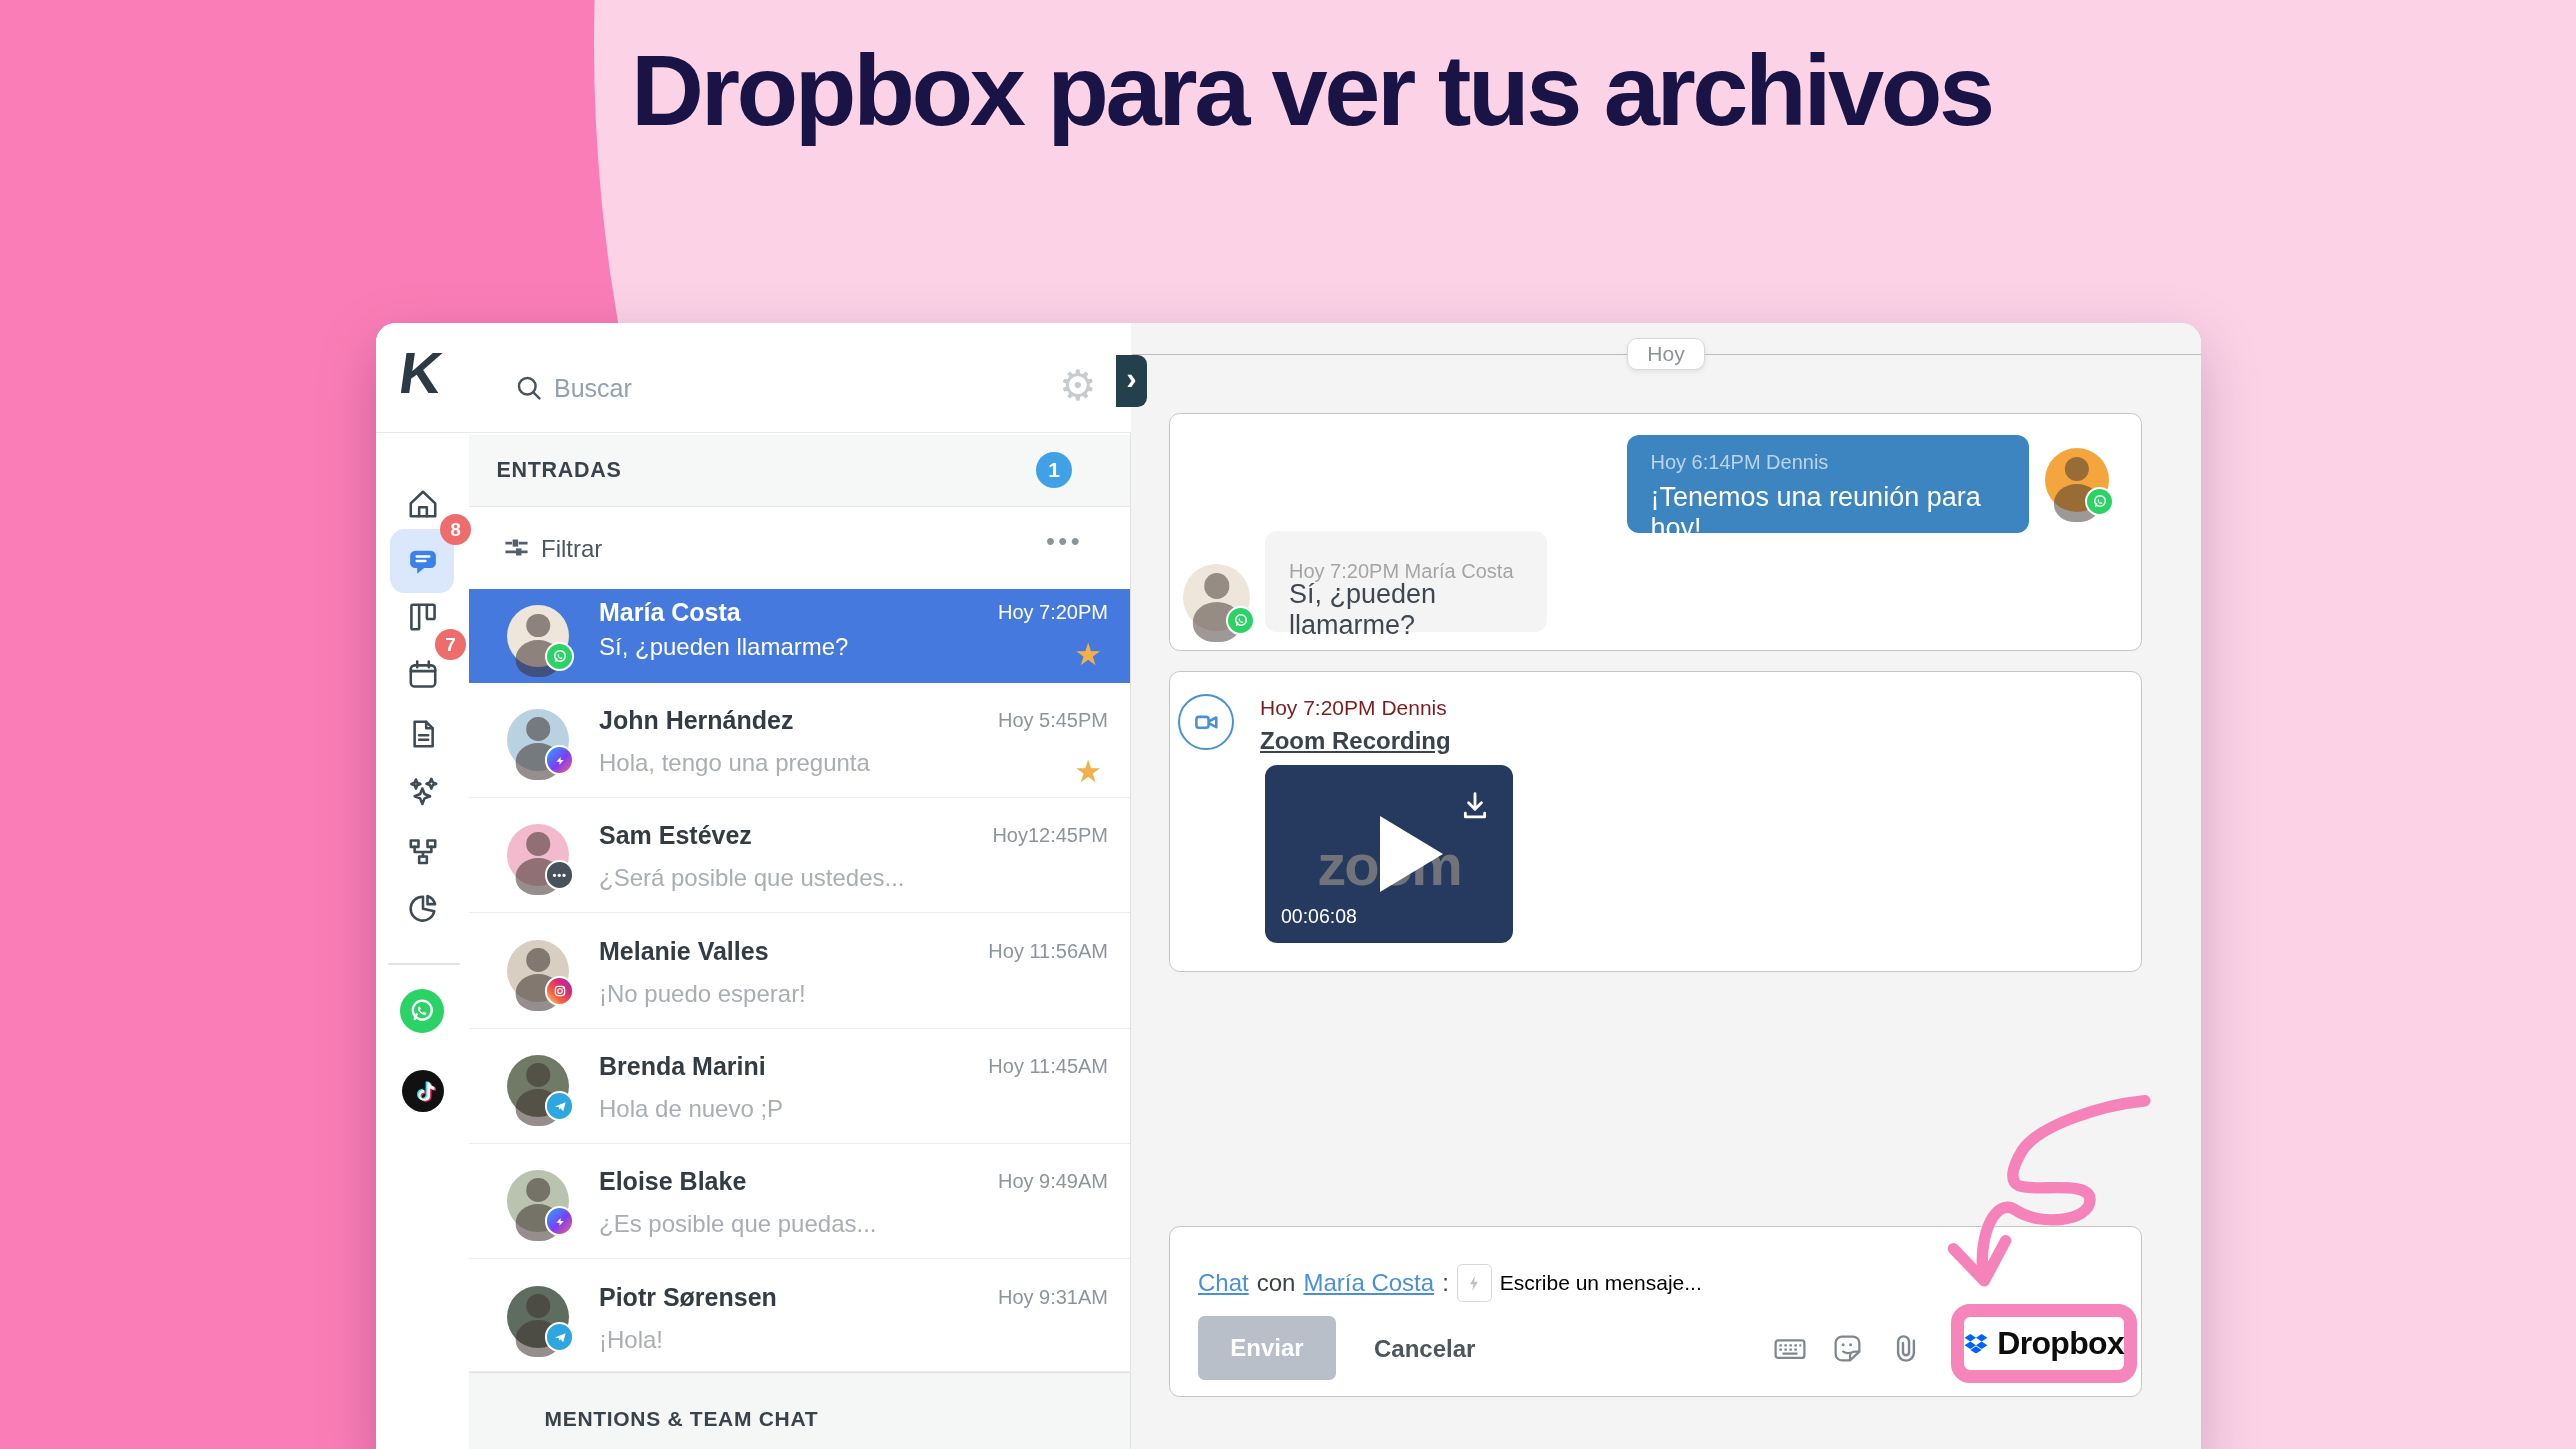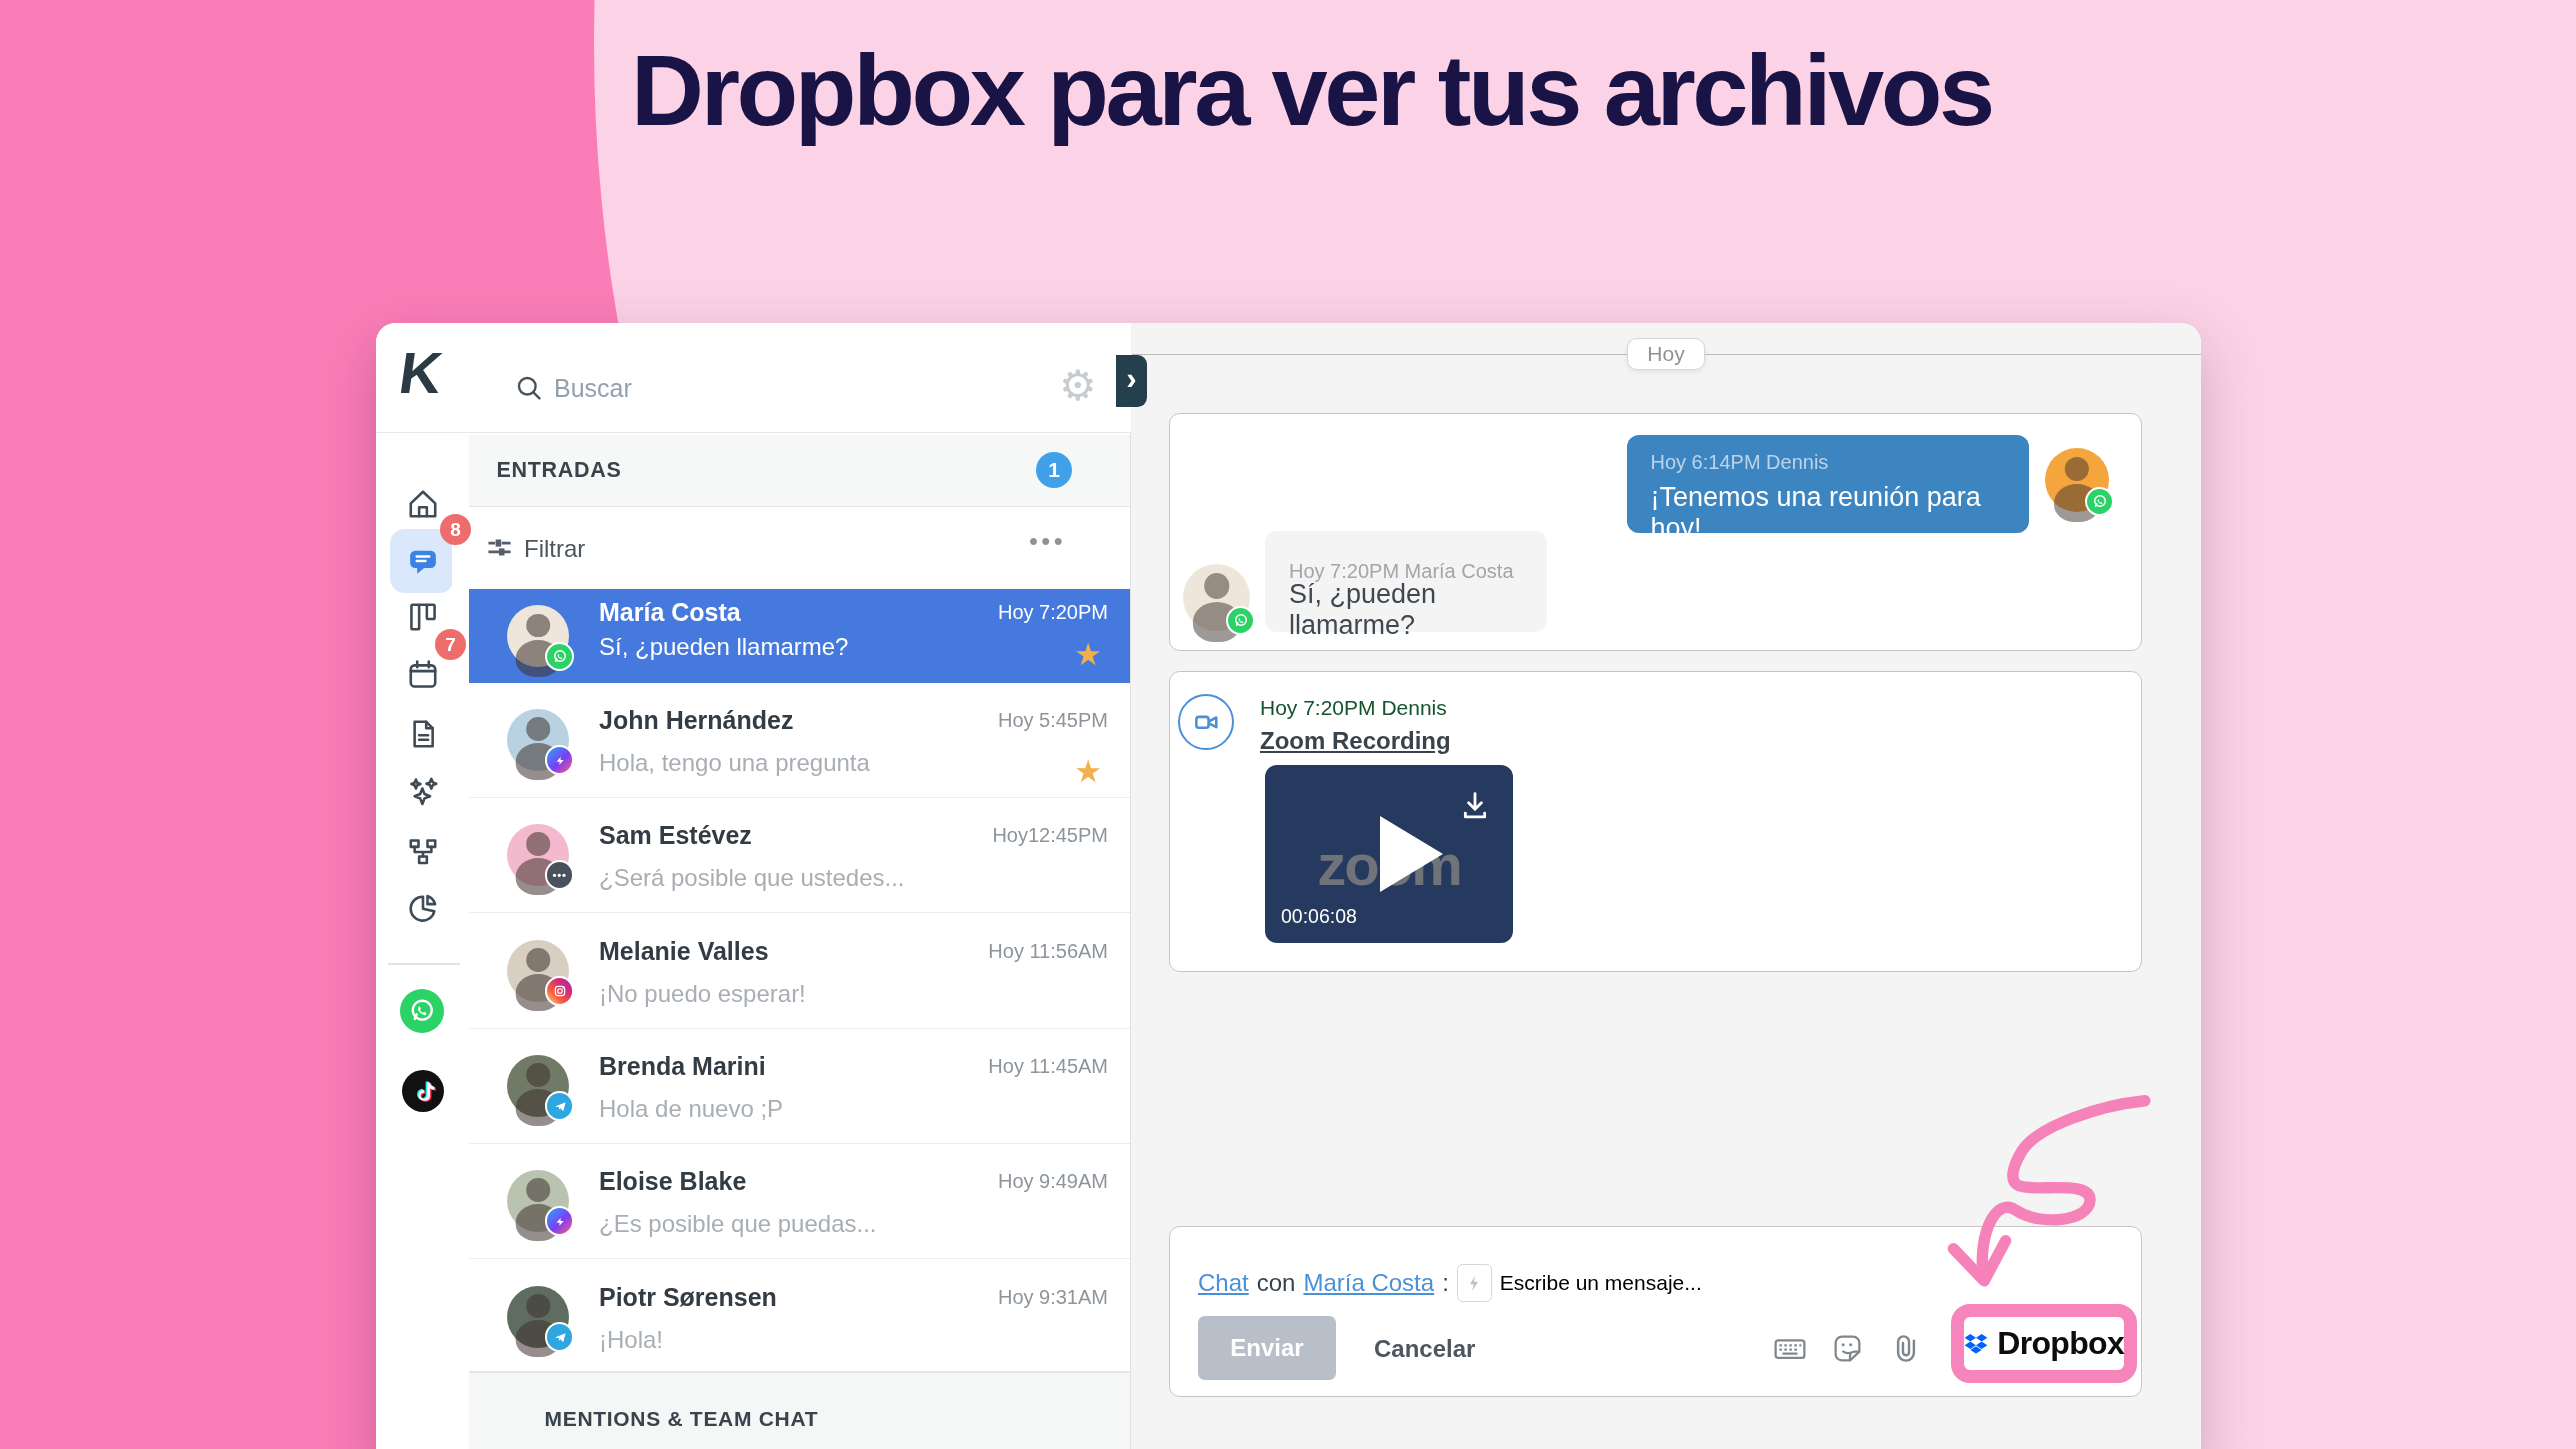--- a/index.html
+++ b/index.html
@@ -35,21 +35,21 @@
   .cbadge{position:absolute;border-radius:50%;background:#ef6c6c;color:#fff;display:flex;align-items:center;justify-content:center;
     font-size:19px;font-weight:700;width:31px;height:31px;z-index:3;}
   #rail-div{position:absolute;left:388px;top:963px;width:72px;height:2px;background:#e2e2e2;}
   .sicon{position:absolute;border-radius:50%;display:flex;align-items:center;justify-content:center;}
 
   
   #inbox-hdr{position:absolute;left:469px;top:435px;width:661px;height:72px;background:#f6f7f7;border-bottom:1.3px solid #e5e5e5;}
   #inbox-hdr .t{position:absolute;left:27.5px;top:23px;font-size:21.5px;font-weight:700;letter-spacing:0.7px;color:#39434c;}
   #inbox-badge{position:absolute;right:58px;top:17.4px;width:36px;height:36px;border-radius:50%;background:#41a1e8;color:#fff;
     display:flex;align-items:center;justify-content:center;font-size:21px;font-weight:700;}
-  #filter-row{position:absolute;left:452px;top:508px;width:661px;height:94px;background:#fff;}
+  #filter-row{position:absolute;left:469px;top:508px;width:661px;height:94px;background:#fff;}
   #filter-row .lbl{position:absolute;left:72px;top:27px;font-size:24px;color:#4c565f;}
   #filter-row .dots{position:absolute;right:47px;top:19px;font-size:25.5px;letter-spacing:3.4px;color:#8b939b;}
 
   .row{position:absolute;left:469px;width:661px;height:115px;background:#fff;border-bottom:1.3px solid #ececec;}
   .row.sel{background:#4679de;border-bottom:none;height:94px;}
   .row .name{position:absolute;left:130px;top:23px;font-size:25px;font-weight:700;color:#333c44;}
   .row .time{position:absolute;right:22px;top:25.5px;font-size:20px;color:#8d959c;}
   .row .preview{position:absolute;left:130px;top:66px;font-size:24px;color:#a8aeb4;}
   .row .star{position:absolute;right:28px;top:70px;font-size:31px;color:#f2b04a;}
   .row.sel .name{top:9.4px;color:#fff;}
@@ -86,21 +86,21 @@
   #bub-r .txt{position:absolute;left:23.5px;top:47px;font-size:27px;color:#fff;}
   #bub-l{position:absolute;left:1265px;top:531px;width:282px;height:101px;background:#f4f4f5;border-radius:12px;}
   #bub-l .meta{position:absolute;left:24px;top:29px;font-size:20px;color:#a5a5a8;}
   #bub-l .txt{position:absolute;left:24px;top:48px;font-size:27px;color:#3f4850;}
   .cavatar{position:absolute;border-radius:50%;}
   .cavatar::before{content:"";position:absolute;left:50%;top:14%;transform:translateX(-50%);width:38%;height:38%;border-radius:50%;background:rgba(62,50,46,.5);}
   .cavatar::after{content:"";position:absolute;left:50%;top:56%;transform:translateX(-50%);width:72%;height:60%;border-radius:50% 50% 45% 45%;background:rgba(62,50,46,.5);}
 
   #cam-circ{position:absolute;left:1178px;top:694px;width:56px;height:56px;border:2.7px solid #4a90d9;border-radius:50%;background:#fff;
     display:flex;align-items:center;justify-content:center;}
-  #rec-meta{position:absolute;left:1260px;top:696px;font-size:21px;color:#14532d;}
+  #rec-meta{position:absolute;left:1260px;top:696px;font-size:21px;color:#7f1d1d;}
   #rec-link{position:absolute;left:1260px;top:727px;font-size:24px;font-weight:600;color:#39434b;text-decoration:underline;}
   #video{position:absolute;left:1265px;top:765px;width:248px;height:178px;background:#253a5e;border-radius:12px;overflow:hidden;}
   #zoom-word{position:absolute;left:0;right:0;top:66px;text-align:center;font-size:58px;font-weight:700;letter-spacing:-2px;color:#70737a;}
   #play{position:absolute;left:115px;top:51px;width:0;height:0;border-top:38px solid transparent;border-bottom:38px solid transparent;border-left:63px solid #fff;}
   #dur{position:absolute;left:16px;bottom:14.8px;font-size:19.5px;color:#fff;}
   #dl{position:absolute;right:20px;top:23px;}
 
   
   #comp-row1{position:absolute;left:1198px;top:1264px;height:38px;display:flex;align-items:center;gap:8px;font-size:24px;color:#39434c;}
   .linkblue{color:#4a90d9;text-decoration:underline;}

